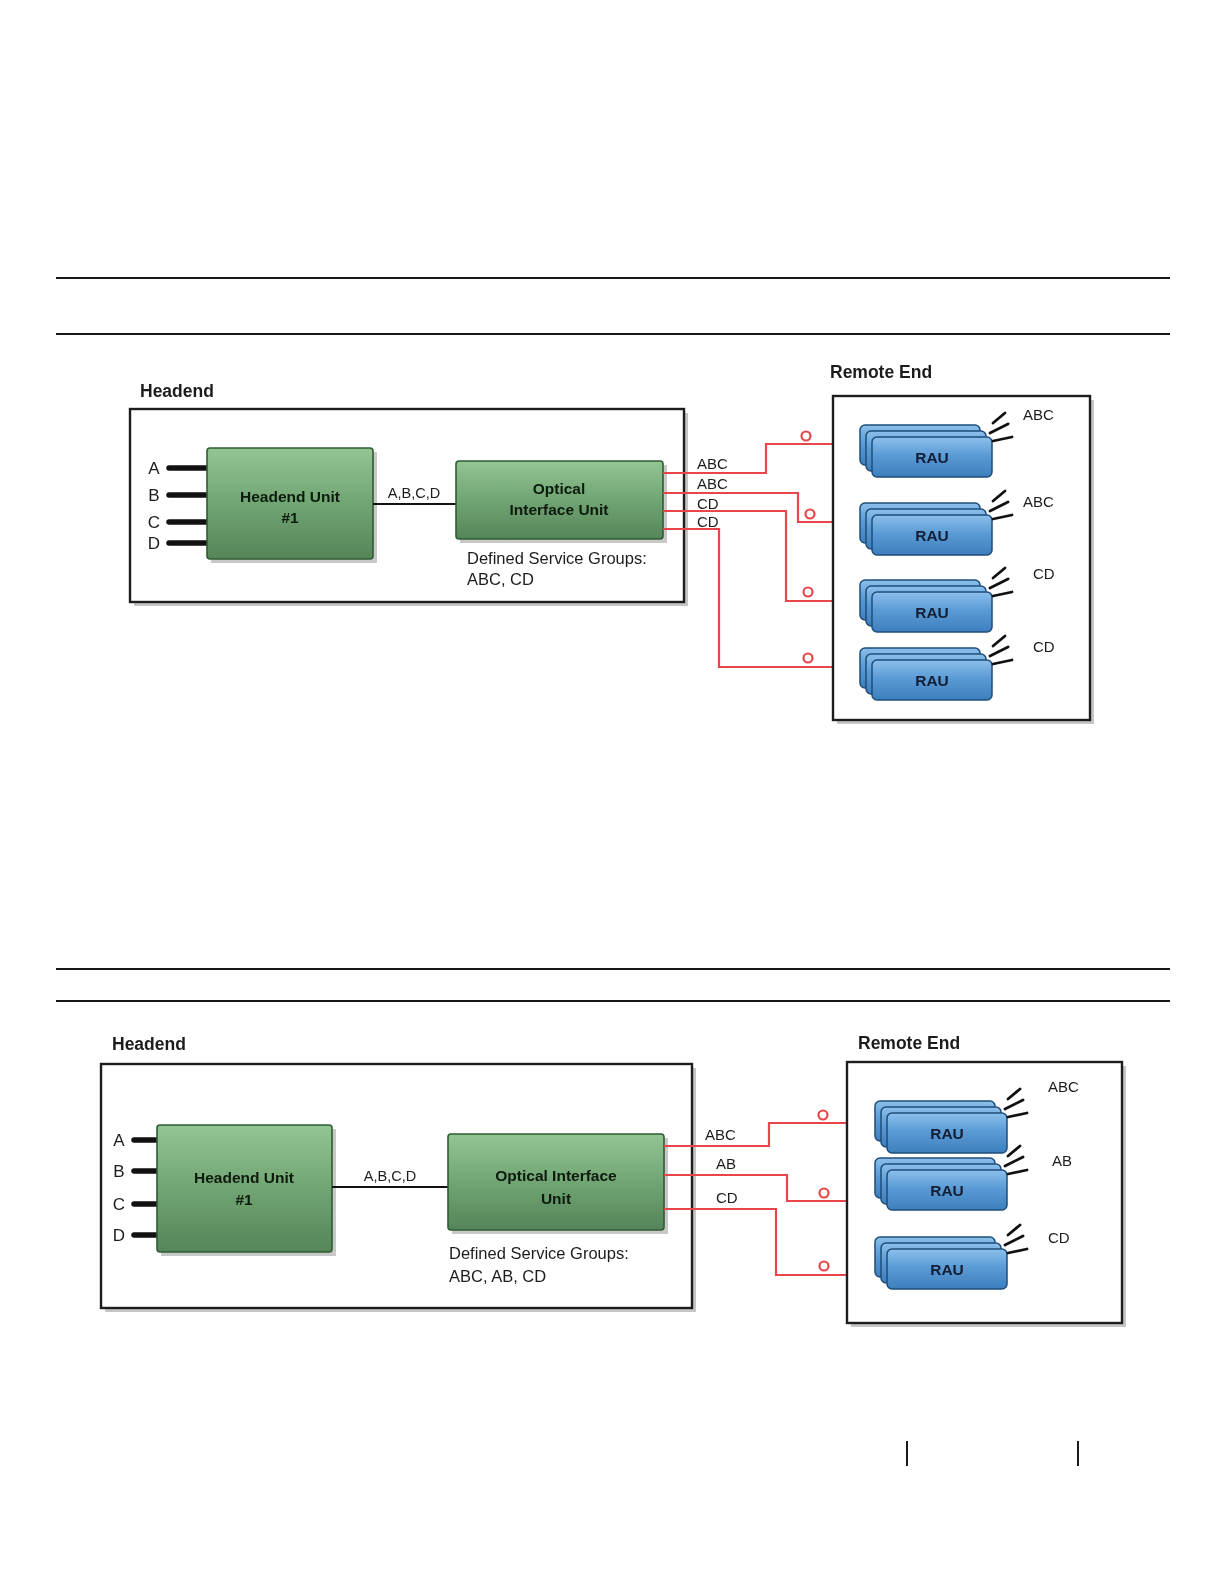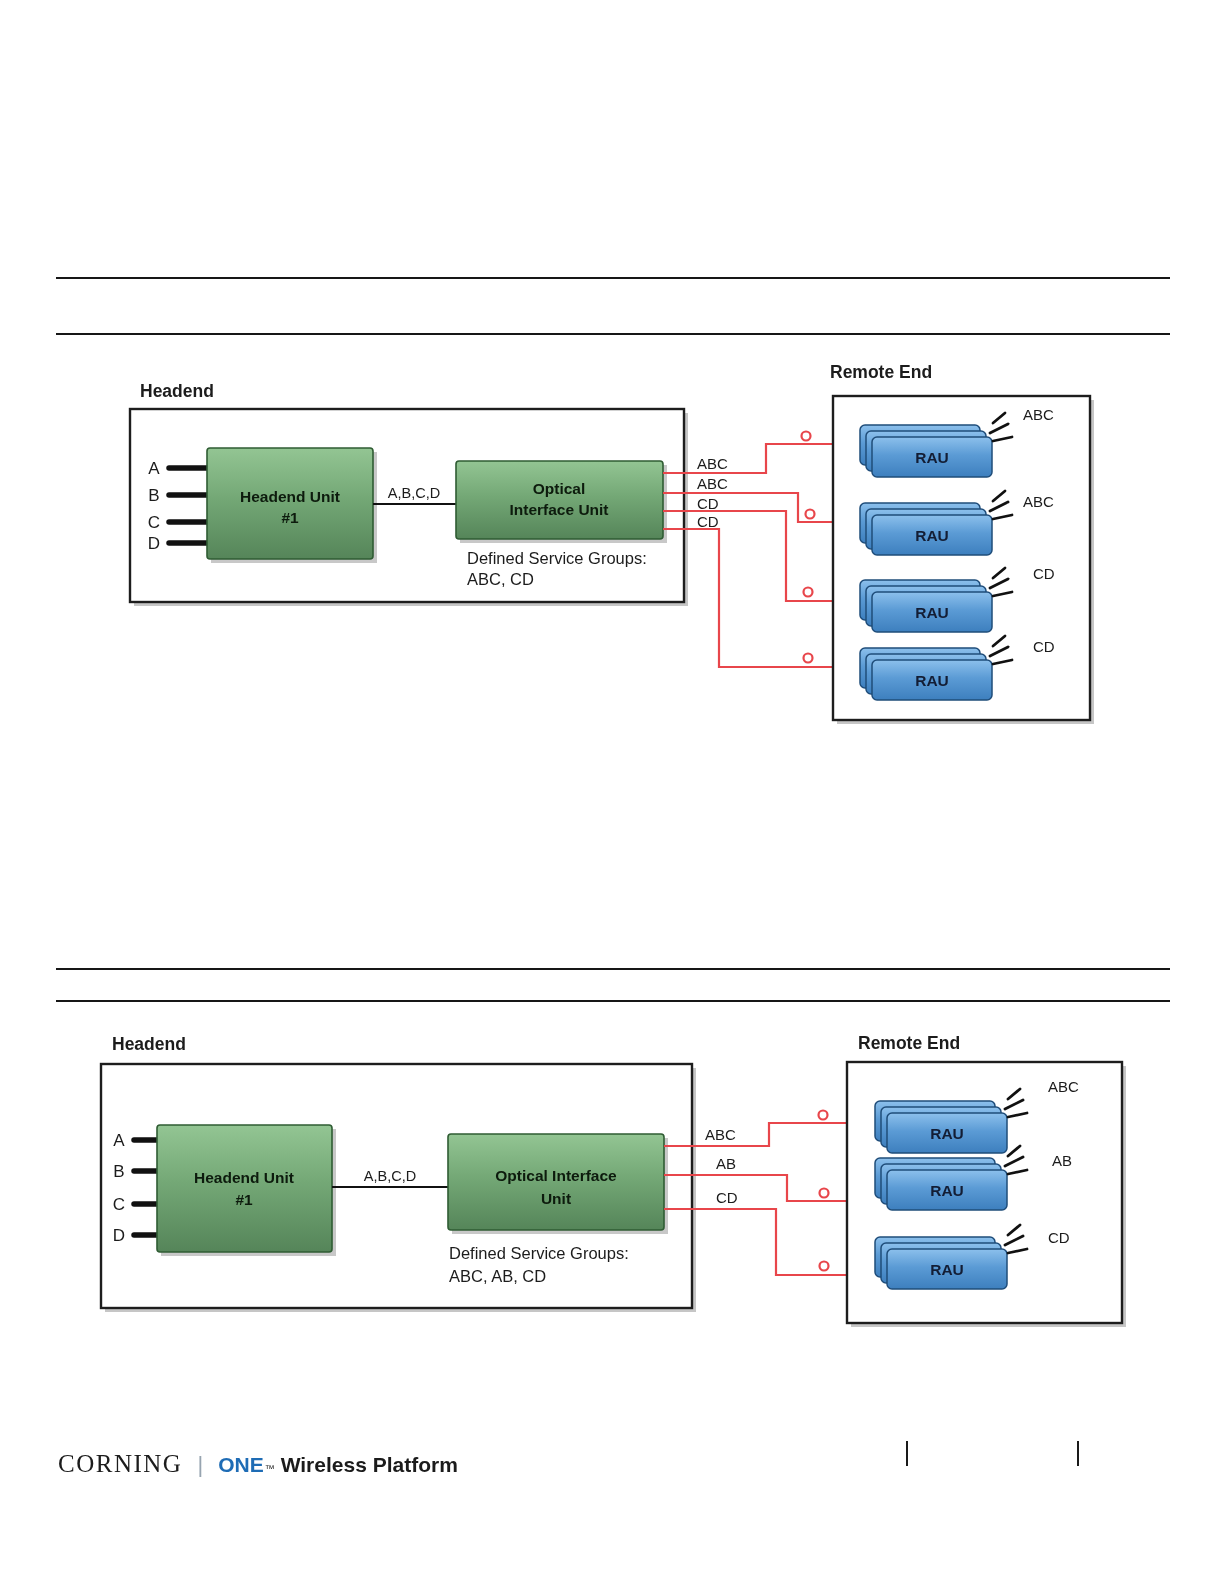--- a/index.html
+++ b/index.html
@@ -244,23 +244,16 @@
           <line x1="118" y1="-4" x2="136" y2="-13"></line>
           <line x1="121" y1="4" x2="140" y2="0"></line>
       </g>
     </g>
 
     <text class="svc" x="1048" y="1092">ABC</text>
     <text class="svc" x="1052" y="1166">AB</text>
     <text class="svc" x="1048" y="1243">CD</text>
   </svg>
 
-  <div class="footer">
-    <span class="brand">CORNING</span>
-    <span class="fsep">|</span>
-    <span class="prod">ONE</span>
-    <span class="tm">™</span>
-    <span class="suffix">Wireless Platform</span>
-  </div>
   <div class="vbar" style="left:906px"></div>
   <div class="vbar" style="left:1077px"></div>
 
 </div>
 
 </body></html>

